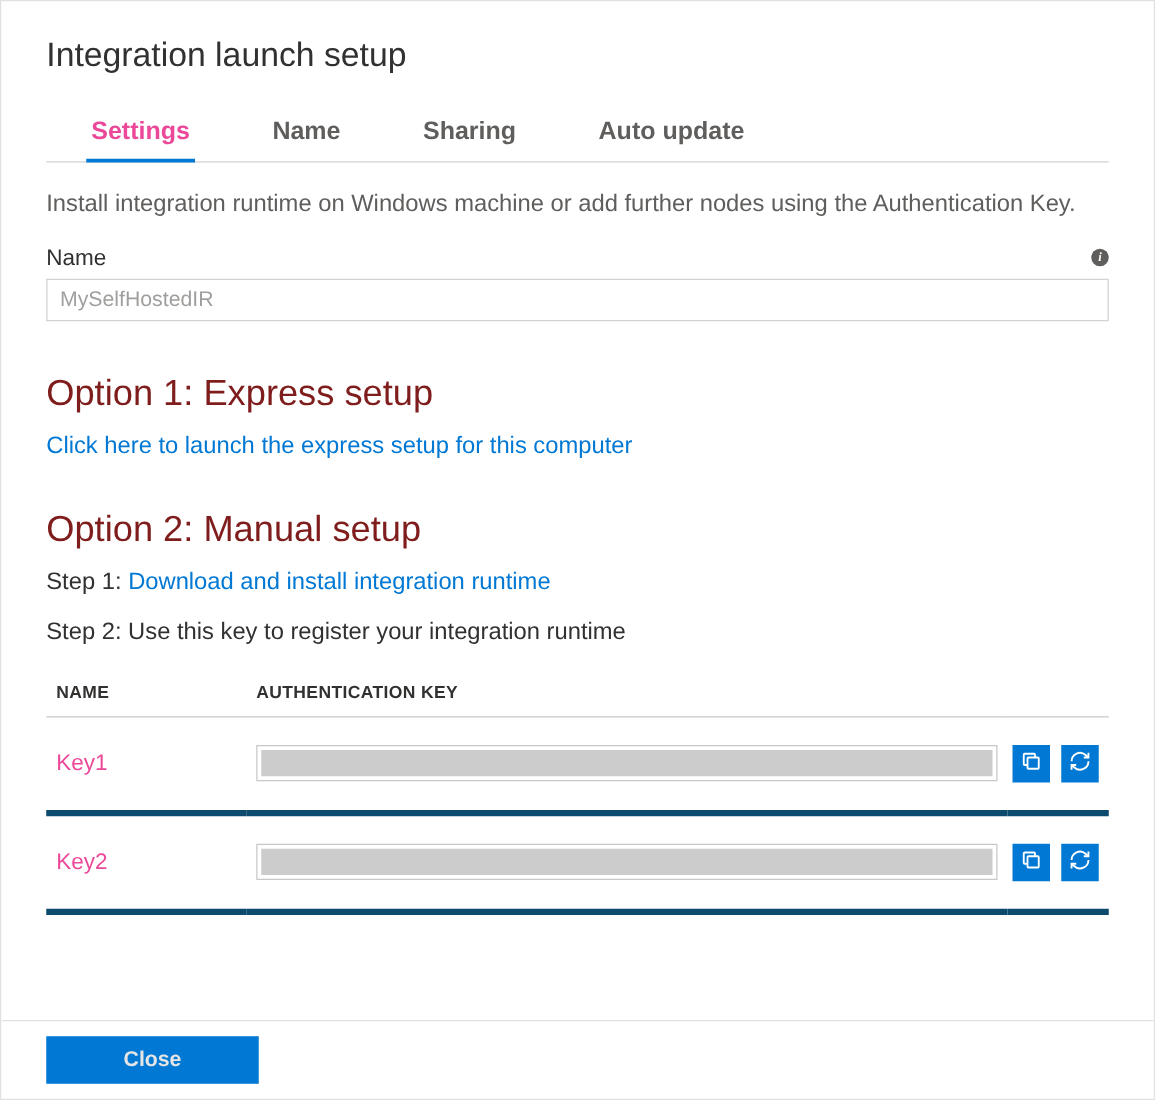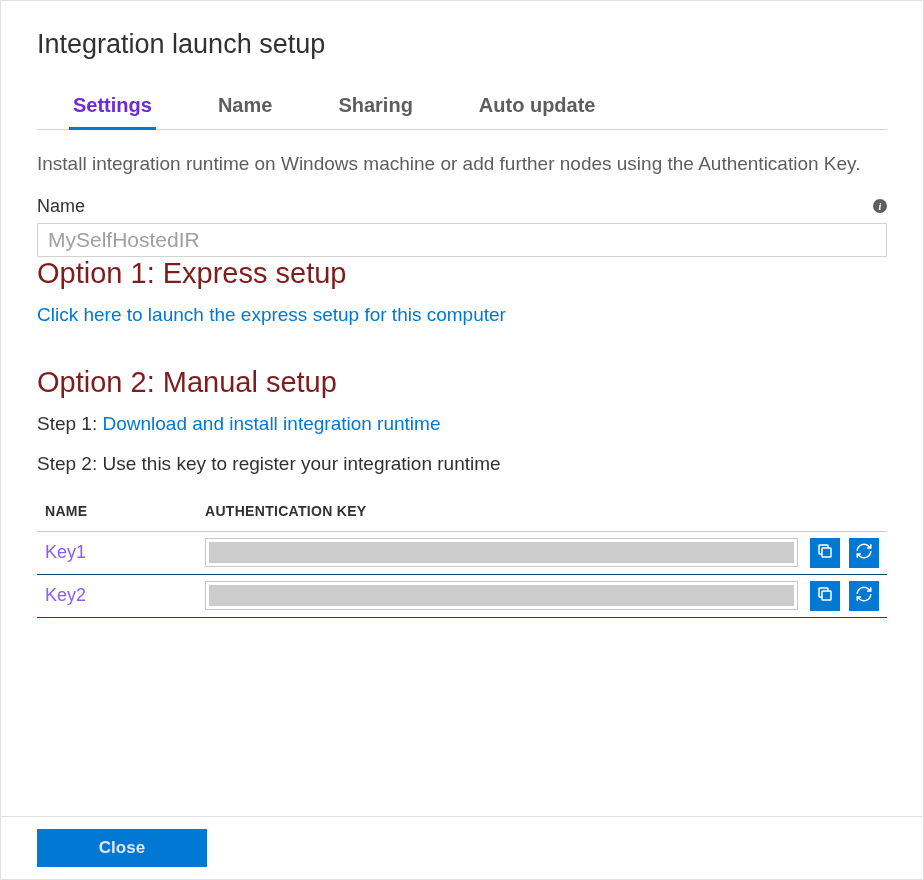--- a/index.html
+++ b/index.html
@@ -34,21 +34,21 @@
     .tab {
       padding: 8px 4px 10px 4px;
       font-size: 20px;
       color: #605e5c;
       cursor: pointer;
       border-bottom: 3px solid transparent;
       margin-bottom: -1px;
       font-weight: 600;
     }
     .tab.active {
-      color: #6d28d9;
+      color: #ec4899;
       border-bottom: 3px solid #0078d4;
     }
     .description {
       font-size: 19px;
       color: #605e5c;
       line-height: 1.45;
       margin-bottom: 18px;
     }
     .field-row {
       display: flex;
@@ -71,24 +71,25 @@
       display: flex;
       align-items: center;
       justify-content: center;
       font-family: Georgia, serif;
       font-style: italic;
     }
     .text-input {
       width: 100%;
       height: 34px;
       padding: 6px 10px;
-      font-size: 21px;
+      font-size: 17px;
       color: #a19f9d;
       border: 1px solid #d2d2d2;
       background: #fff;
+      margin-bottom: 42px;
     }
     .section-title {
       font-size: 29px;
       font-weight: 400;
       color: #7f1d1d;
       margin-bottom: 14px;
     }
     .link {
       color: #0078d4;
       font-size: 19px;
@@ -115,24 +116,24 @@
     .keys-table th {
       text-align: left;
       font-size: 14px;
       font-weight: 700;
       color: #323130;
       padding: 10px 8px 12px 8px;
       border-bottom: 1px solid #c8c8c8;
       letter-spacing: 0.3px;
     }
     .keys-table td {
-      padding: 6px 8px;
-      border-bottom: 1px solid #0c4a6e;
+      padding: 22px 8px;
+      border-bottom: 5px solid #0c4a6e;
       font-size: 18px;
-      color: #8b5cf6;
+      color: #ec4899;
       vertical-align: middle;
     }
     .col-name {
       width: 160px;
     }
     .col-actions {
       width: 76px;
       padding-left: 4px !important;
       white-space: nowrap;
     }

